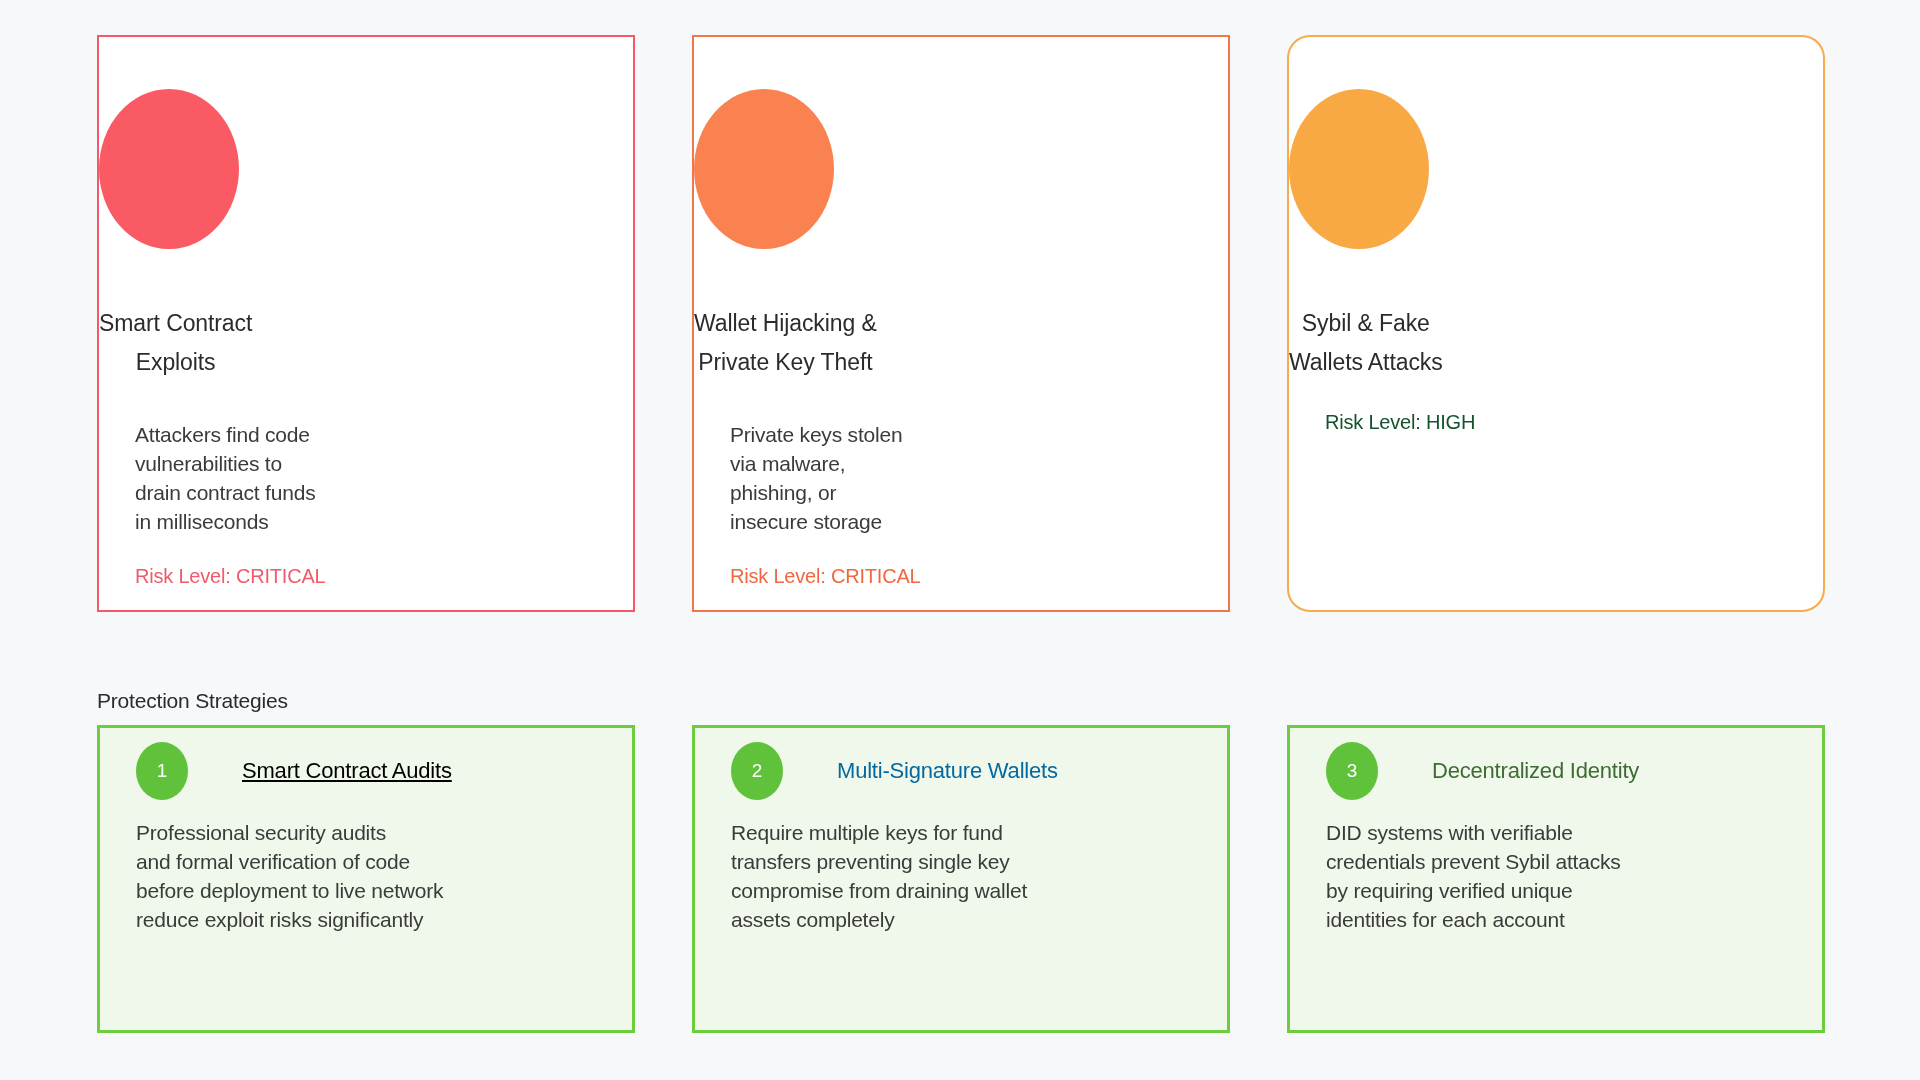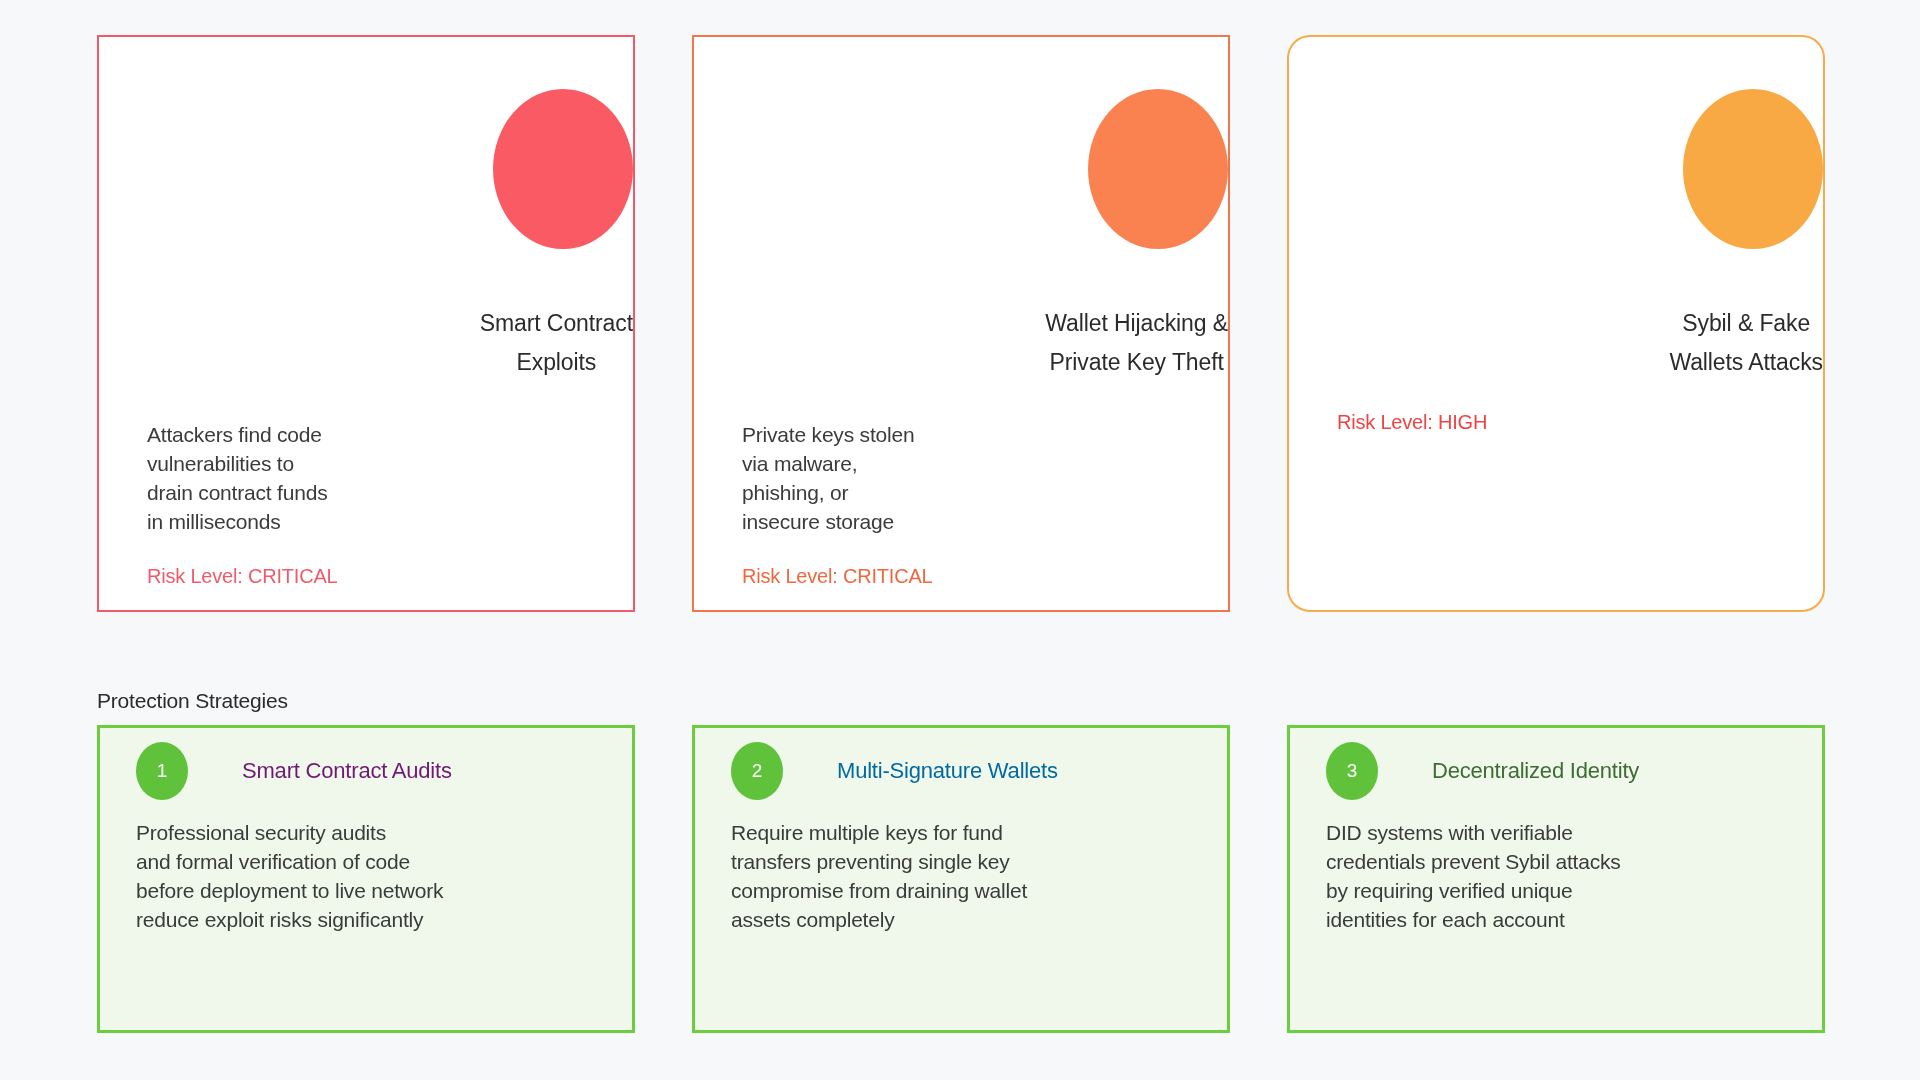--- a/index.html
+++ b/index.html
@@ -30,22 +30,21 @@
     gap: 57px;
   }
 
   .threat-card {
     flex: 1 1 0;
     background: #ffffff;
     border: 2px solid #000;
     position: relative;
     display: flex;
     flex-direction: column;
-    align-items: flex-end;
-    padding-left: 12px;
+    align-items: flex-start;
   }
 
   .threat-icon {
     width: 140px;
     height: 160px;
     border-radius: 50%;
     margin-top: 52px;
   }
 
   .threat-title {
@@ -174,33 +173,33 @@
 insecure storage</div>
       <div class="threat-risk" style="color: rgb(240, 104, 63);">Risk Level: CRITICAL</div>
     </div>
 
     <div class="threat-card" style="border-color: rgb(247, 171, 74); border-radius: 23px;">
       <div class="threat-icon" style="background: rgb(249, 169, 67);"></div>
       <div class="threat-title">
         <div>Sybil &amp; Fake</div>
         <div>Wallets Attacks</div>
       </div>
-      <div class="threat-risk" style="color: #ef4444; margin-top: 29px;">Risk Level: HIGH</div>
+      <div class="threat-risk" style="color: #14532d; margin-top: 29px;">Risk Level: HIGH</div>
     </div>
 
   </div>
 
   <div class="section-heading">Protection Strategies</div>
 
   <div class="strategy-row">
 
     <div class="strategy-card" style="border-color: rgb(108, 205, 63); background: rgb(239, 248, 234);">
       <div class="strategy-head">
         <div class="strategy-badge" style="background: rgb(95, 194, 58);">1</div>
-        <div class="strategy-title" style="color: #701a75;">Smart Contract Audits</div>
+        <div class="strategy-title" style="color: #000000; text-decoration: underline;">Smart Contract Audits</div>
       </div>
       <div class="strategy-desc">Professional security audits
 and formal verification of code
 before deployment to live network
 reduce exploit risks significantly</div>
     </div>
 
     <div class="strategy-card" style="border-color: rgb(108, 205, 63); background: rgb(239, 248, 234);">
       <div class="strategy-head">
         <div class="strategy-badge" style="background: rgb(95, 194, 58);">2</div>

